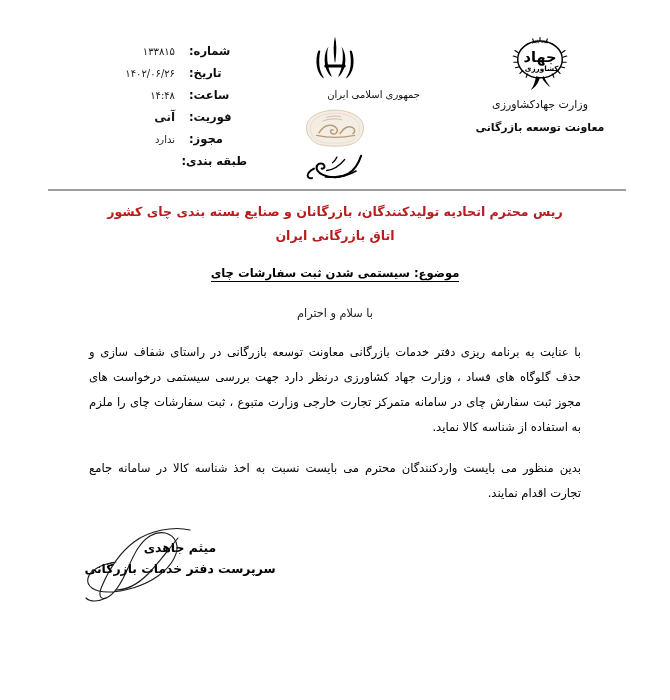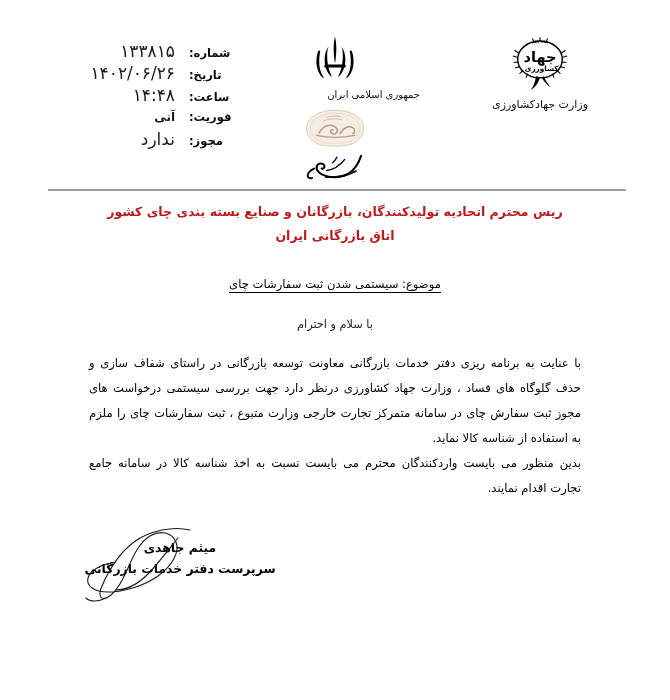--- a/index.html
+++ b/index.html
@@ -49,21 +49,21 @@
   }
   .meta-label {
     font-size: 11.5px;
     font-weight: bold;
     color: #0d0d0d;
     width: 58px;
     text-align: left;
     letter-spacing: 0;
   }
   .meta-value {
-    font-size: 17px;
+    font-size: 10px;
     color: #1a1a1a;
     padding-right: 14px;
     text-align: right;
     direction: ltr;
     unicode-bidi: embed;
   }
   .meta-value.bold { font-weight: bold; font-size: 12px; }
   .meta-value.rtl { direction: rtl; }
 
   
@@ -150,23 +150,23 @@
     font-weight: bold;
     line-height: 24px;
     color: #b91c1c;
     margin: 0 auto;
     width: 560px;
   }
   .addressee .l2 { display: block; }
 
   .subject {
     text-align: center;
-    margin-top: 29px;
+    margin-top: 18px;
     font-size: 11.6px;
-    font-weight: normal;
+    font-weight: bold;
   }
   .subject span {
     border-bottom: 1.3px solid #000;
     padding-bottom: 1px;
   }
 
   .salutation {
     text-align: center;
     margin-top: 27px;
     font-size: 11.3px;
@@ -176,21 +176,21 @@
   .para {
     margin: 0 auto;
     width: 492px;
     font-size: 11.6px;
     line-height: 25px;
     text-align: justify;
     text-justify: inter-word;
     color: #000;
   }
   .para.first { margin-top: 20px; }
-  .para.second { }
+  .para.second { margin-top: 16px; }
 
   
   .signature {
     position: absolute;
     top: 540px;
     left: 0;
     width: 360px;
     text-align: center;
     direction: rtl;
   }
@@ -250,20 +250,24 @@
       <div class="meta-row">
         <span class="meta-label">فوریت:</span>
         <span class="meta-value bold rtl">آنی</span>
       </div>
 
       <div class="meta-row">
         <span class="meta-label">مجوز:</span>
         <span class="meta-value rtl">ندارد</span>
       </div>
 
+      <div class="meta-row">
+        <span class="meta-label">طبقه بندی:</span>
+        <span class="meta-value rtl"></span>
+      </div>
 
     </div>
 
     <div class="emblem-center">
 
       <svg class="emblem-iran" viewBox="0 0 100 92">
         <g fill="#000">
           <path d="M50 4 C47 16 47 30 49 46 C49.6 52 50.4 52 51 46 C53 30 53 16 50 4 Z"></path>
           <path d="M42 70 C38 62 36 50 36 38 C36 31 37 26 38.5 22 C34.5 27 31.5 35 31.5 45 C31.5 58 36 69 43.5 76 C44.6 77 44.3 75.3 42 70 Z"></path>
           <path d="M58 70 C62 62 64 50 64 38 C64 31 63 26 61.5 22 C65.5 27 68.5 35 68.5 45 C68.5 58 64 69 56.5 76 C55.4 77 55.7 75.3 58 70 Z"></path>
@@ -326,20 +330,21 @@
           </g>
           <text x="55" y="13" font-size="8" text-anchor="middle" fill="#000" font-family="'DejaVu Sans',sans-serif">همه باهم</text>
           <text x="55" y="47" font-size="26" font-weight="bold" text-anchor="middle" fill="#000" font-family="'DejaVu Sans',sans-serif">جهاد</text>
           <text x="58" y="63" font-size="13" font-weight="bold" text-anchor="middle" fill="#000" font-family="'DejaVu Sans',sans-serif">کشاورزی</text>
           <path d="M48 72 C46 82 44 90 38 97 C44 94 50 88 53 80 L55 74 Z" fill="#000"></path>
           <path d="M58 74 C62 82 68 88 74 92 C68 84 64 78 62 72 Z" fill="#000"></path>
         </g>
       </svg>
 
       <div class="ministry-line1">وزارت جهادکشاورزی</div>
+      <div class="ministry-line2">معاونت توسعه بازرگانی</div>
     </div>
 
     <div class="divider"></div>
   </div>
 
   <div class="content">
 
     <div class="addressee">
       <span>ریس محترم اتحادیه تولیدکنندگان، بازرگانان و صنایع بسته بندی چای کشور</span>
       <span class="l2">اتاق بازرگانی ایران</span>

